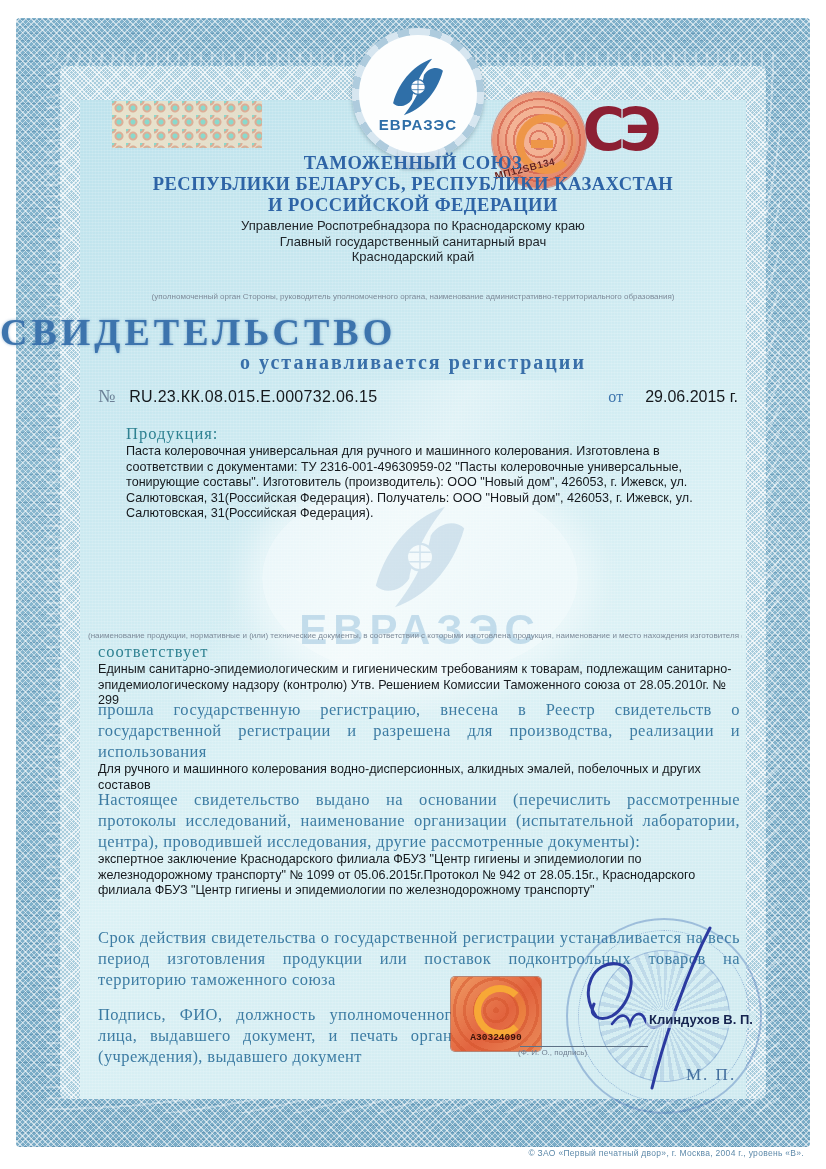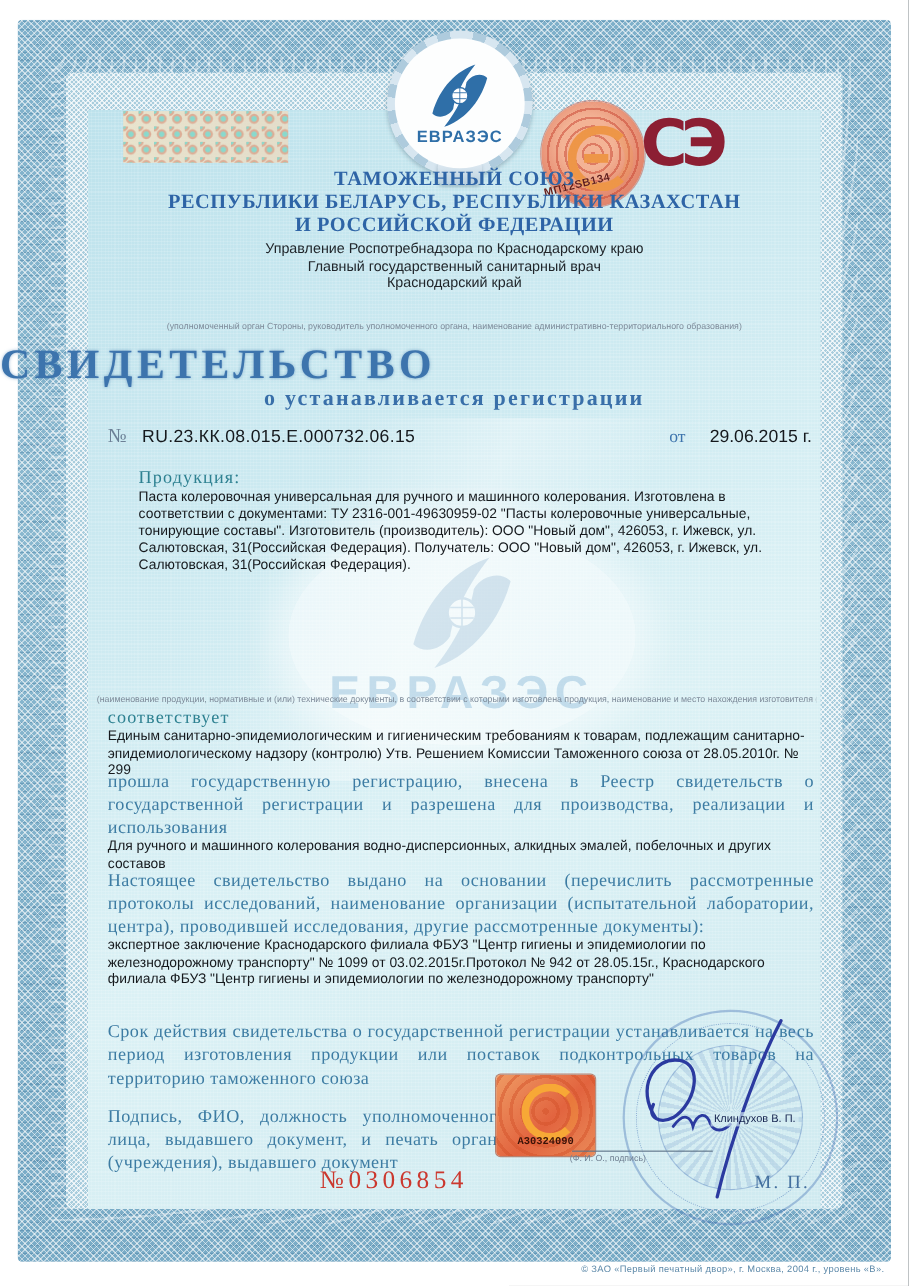--- a/index.html
+++ b/index.html
@@ -117,21 +117,21 @@
   .validity-sec{top:927px;}
   .sign-sec{top:1004px;width:362px;}
 
   
   .seal{position:absolute;left:566px;top:918px;width:192px;height:192px;border-radius:50%;
     border:2px solid rgba(64,110,180,.45);opacity:.85;}
   .seal::before{content:"";position:absolute;inset:10px;border-radius:50%;border:1.5px dotted rgba(64,110,180,.55);}
   .seal::after{content:"";position:absolute;inset:30px;border-radius:50%;border:1.5px solid rgba(64,110,180,.4);
     background:repeating-conic-gradient(rgba(64,110,180,.18) 0deg 4deg, rgba(0,0,0,0) 4deg 9deg);}
   .signature-svg{position:absolute;left:560px;top:920px;pointer-events:none;}
-  .signer-name{position:absolute;left:646px;top:1011px;font-size:10px;font-weight:normal;color:#15234f;
+  .signer-name{position:absolute;left:646px;top:1011px;font-size:13px;font-weight:bold;color:#15234f;
     background:rgba(215,238,243,.65);padding:1px 3px;}
   .sign-caption-line{position:absolute;left:520px;top:1046px;width:128px;border-top:1px solid #5c7186;}
   .sign-caption{position:absolute;left:518px;top:1048px;font-size:8px;color:#6f7e90;white-space:nowrap;}
   .mp{position:absolute;left:686px;top:1065px;font-family:"Liberation Serif",serif;font-size:17px;
     color:#44709f;letter-spacing:2px;}
   .serial{position:absolute;left:0;right:110px;top:1060px;text-align:center;
     font-family:"Liberation Serif",serif;font-size:23px;color:#cb382e;letter-spacing:4px;}
   .footer{position:absolute;right:22px;top:1148px;font-size:8.5px;color:#5d89a9;letter-spacing:.3px;}
 </style>
 </head>
@@ -216,21 +216,21 @@
     <div class="body-sans">Единым санитарно-эпидемиологическим и гигиеническим требованиям к товарам, подлежащим санитарно-эпидемиологическому надзору (контролю) Утв. Решением Комиссии Таможенного союза от 28.05.2010г. № 299</div>
   </div>
 
   <div class="section reg-sec">
     <div class="serif-blue">прошла государственную регистрацию, внесена в Реестр свидетельств о государственной регистрации и разрешена для производства, реализации и использования</div>
     <div class="body-sans">Для ручного и машинного колерования водно-дисперсионных, алкидных эмалей, побелочных и других составов</div>
   </div>
 
   <div class="section basis-sec">
     <div class="serif-blue">Настоящее свидетельство выдано на основании (перечислить рассмотренные протоколы исследований, наименование организации (испытательной лаборатории, центра), проводившей исследования, другие рассмотренные документы):</div>
-    <div class="body-sans">экспертное заключение Краснодарского филиала ФБУЗ "Центр гигиены и эпидемиологии по железнодорожному транспорту" № 1099 от 03.02.2015г.Протокол № 942 от 28.05.15г., Краснодарского филиала ФБУЗ "Центр гигиены и эпидемиологии по железнодорожному транспорту"</div>
+    <div class="body-sans">экспертное заключение Краснодарского филиала ФБУЗ "Центр гигиены и эпидемиологии по железнодорожному транспорту" № 1099 от 05.06.2015г.Протокол № 942 от 28.05.15г., Краснодарского филиала ФБУЗ "Центр гигиены и эпидемиологии по железнодорожному транспорту"</div>
   </div>
 
   <div class="section validity-sec">
     <div class="serif-blue">Срок действия свидетельства о государственной регистрации устанавливается на весь период изготовления продукции или поставок подконтрольных товаров на территорию таможенного союза</div>
   </div>
 
   <div class="section sign-sec">
     <div class="serif-blue">Подпись, ФИО, должность уполномоченного лица, выдавшего документ, и печать органа (учреждения), выдавшего документ</div>
   </div>
 
@@ -243,16 +243,15 @@
   <svg class="signature-svg" width="210" height="180" viewBox="0 0 210 180">
     <path d="M150 8 C128 50 104 118 92 168" fill="none" stroke="#2b3aa0" stroke-width="3" stroke-linecap="round"></path>
     <path d="M36 96 C18 70 34 40 58 44 C80 48 72 84 52 96 C40 102 28 96 34 84" fill="none" stroke="#2b3aa0" stroke-width="3" stroke-linecap="round"></path>
     <path d="M52 104 c10 -14 16 -8 18 0 c4 -12 12 -14 16 -2 c4 8 12 6 18 0" fill="none" stroke="#2b3aa0" stroke-width="2.6" stroke-linecap="round"></path>
   </svg>
   <div class="signer-name">Клиндухов В. П.</div>
   <div class="sign-caption-line"></div>
   <div class="sign-caption">(Ф. И. О., подпись)</div>
   <div class="mp">М. П.</div>
 
-  <div class="serial">№0306854</div>
 
   <div class="footer">© ЗАО «Первый печатный двор», г. Москва, 2004 г., уровень «В».</div>
 </div>
 
 </body></html>

